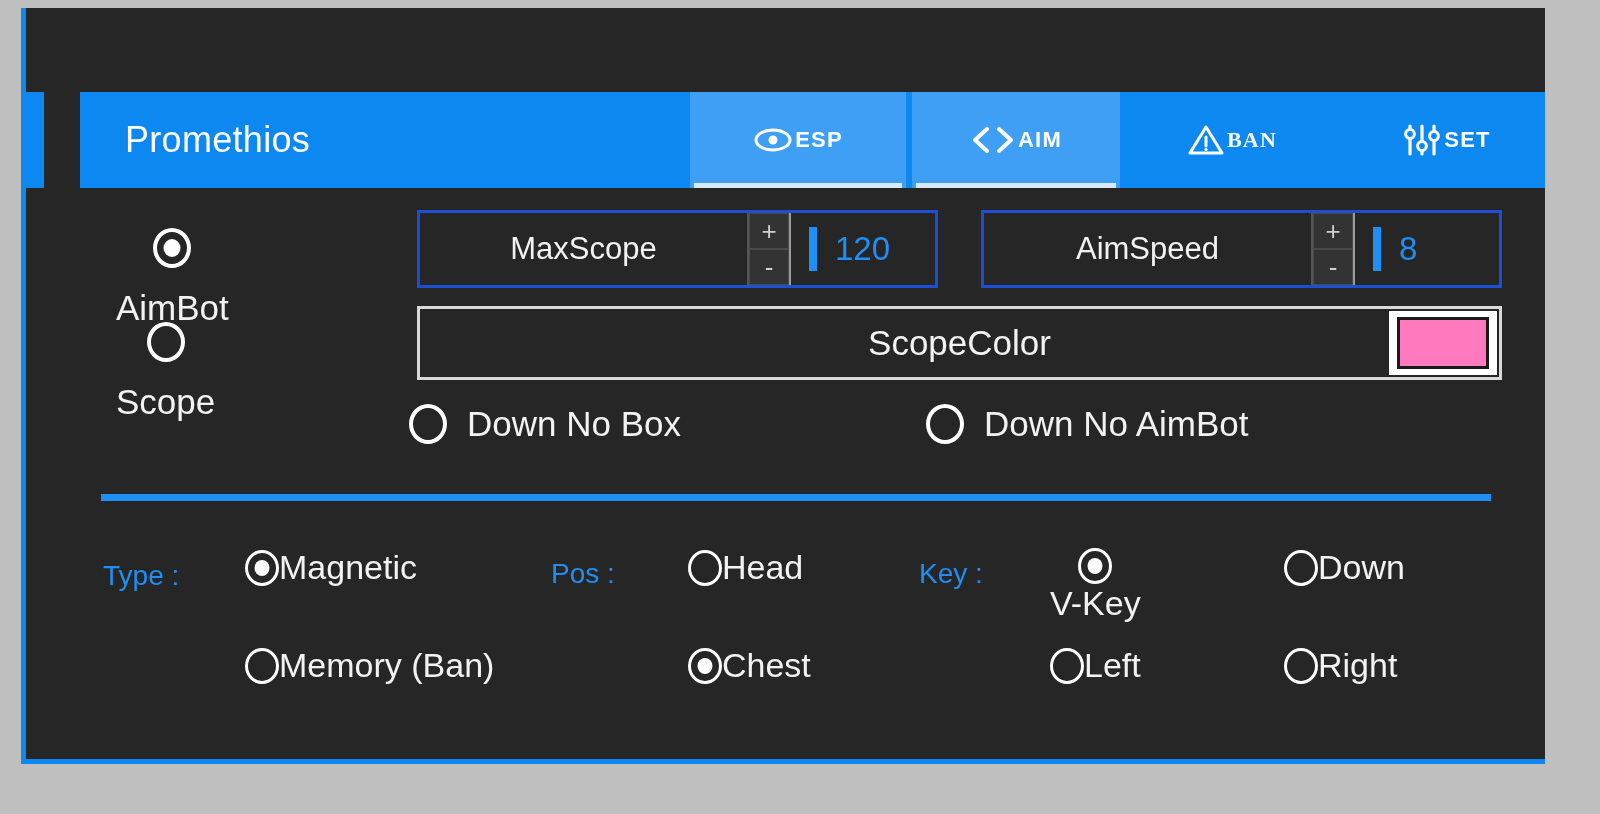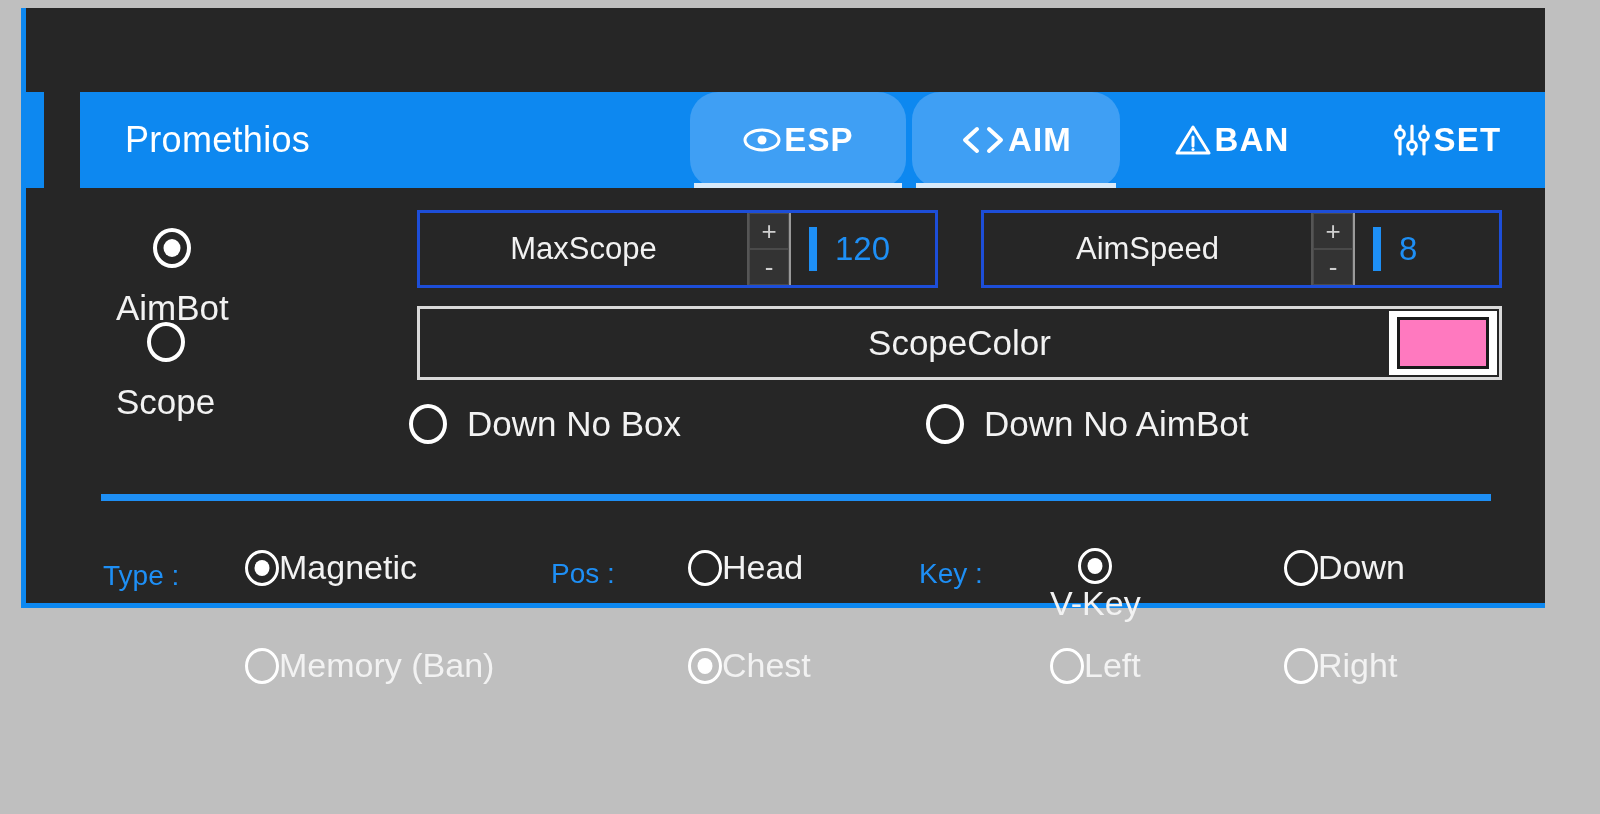--- a/index.html
+++ b/index.html
@@ -11,21 +11,21 @@
     overflow: hidden;
     font-family: "Liberation Sans", sans-serif;
   }
 
   
   #panel {
     position: absolute;
     left: 21px;
     top: 8px;
     width: 1524px;
-    height: 600px;
+    height: 756px;
     background: #262626;
     border-left: 5px solid #0d88f0;
     border-bottom: 5px solid #0d88f0;
     box-sizing: border-box;
     padding-left: 40px;
   }
 
   
   #left-accent-stub {
     position: absolute;
@@ -57,43 +57,42 @@
     font-size: 36px;
     letter-spacing: 0.3px;
   }
   .tab {
     flex: 0 0 auto;
     display: flex;
     align-items: center;
     justify-content: center;
     gap: 2px;
     color: #ffffff;
-    font-size: 33px;
+    font-size: 22px;
     font-weight: bold;
     letter-spacing: 1.2px;
     position: relative;
     box-sizing: border-box;
-    border-radius: 28px;
   }
   .tab.active {
     background: #3f9ff4;
   }
   .tab.active::after {
     content: "";
     position: absolute;
     left: 4px; right: 4px; bottom: 0;
     height: 5px;
     background: #d8eaf9;
   }
   .tab-sep {
     flex: 0 0 6px;
   }
   #tab-esp { width: 216px; }
   #tab-aim { width: 208px; }
-  #tab-ban { width: 212px; }
+  #tab-ban { width: 212px; font-family: Liberation Serif, serif; }
   #tab-set { width: 205px; }
 
   .tab-icon { display: inline-flex; align-items: center; }
 
   
   #content {
     position: absolute;
     left: 0;
     top: 180px;
     right: 0;

